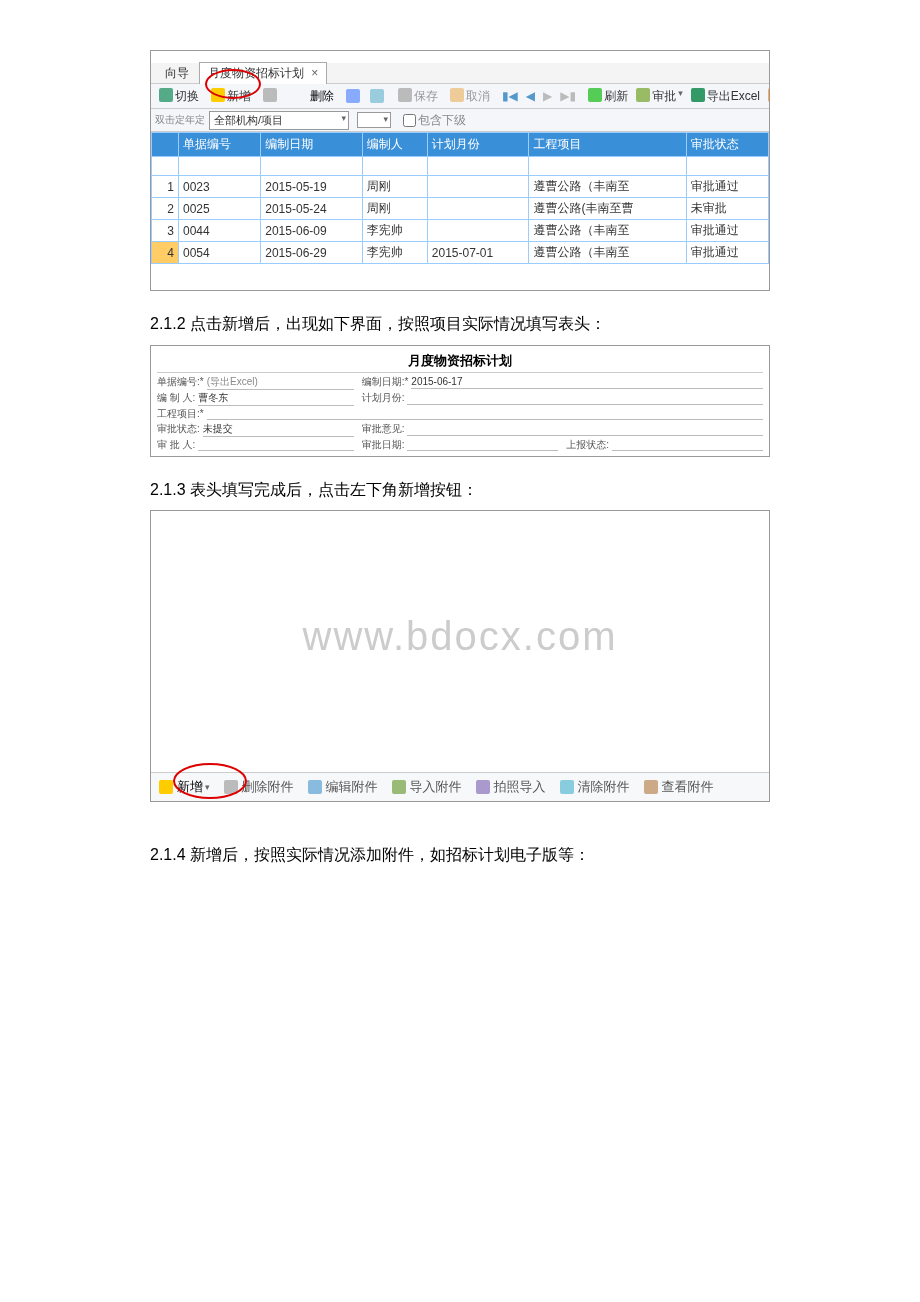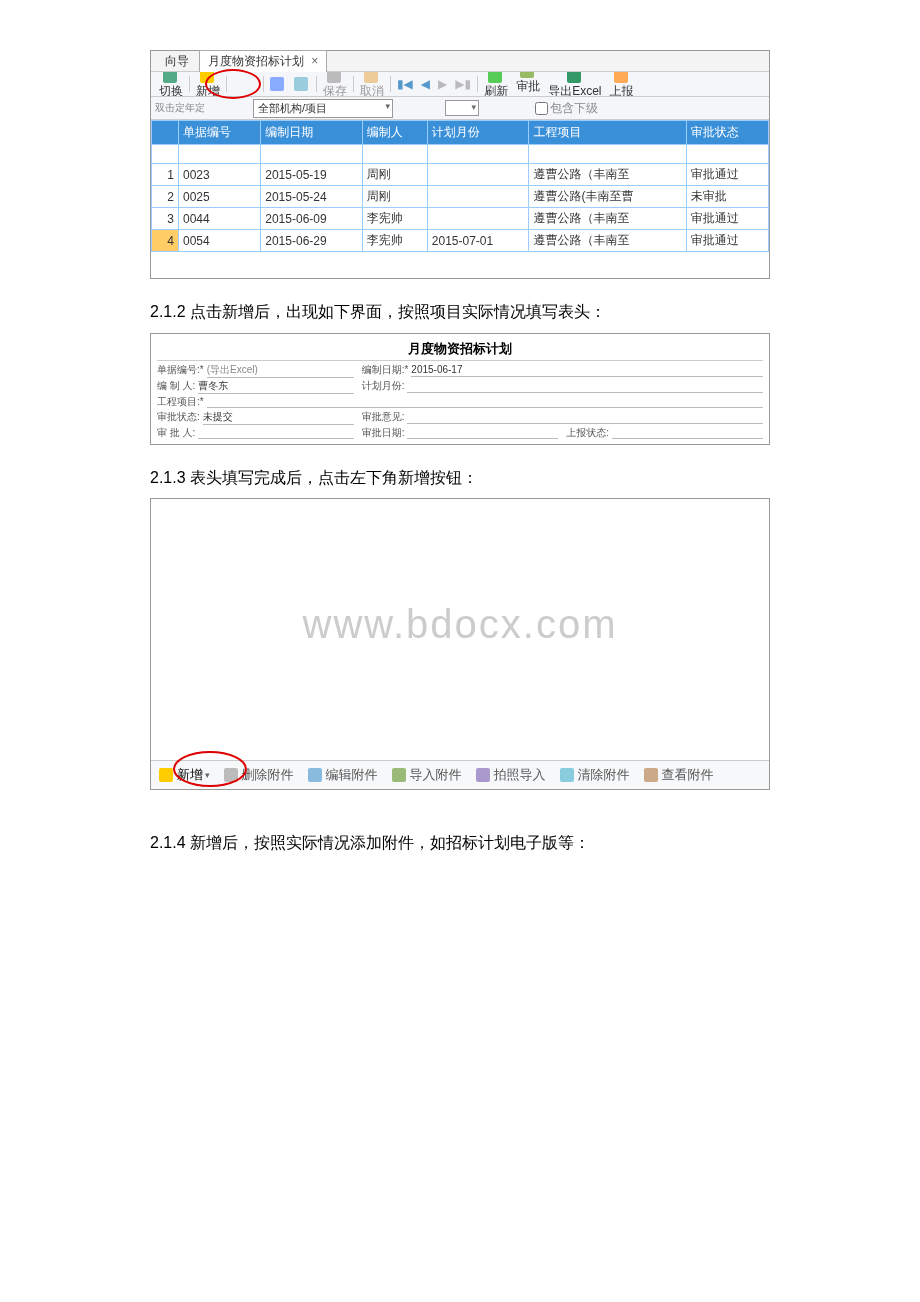--- a/index.html
+++ b/index.html
@@ -1,35 +1,35 @@
 <!DOCTYPE html>
 <html><head>
 <meta charset="utf-8">
 <style>
   body { font-family: "Microsoft YaHei", Arial, sans-serif; margin: 0; padding: 50px 150px; font-size: 14px; color: #000; background: #fff; width: 620px; }
   .section-text { font-size: 16px; margin: 20px 0 8px 0; line-height: 1.6; }
   .screenshot { border: 1px solid #999; background: #fff; margin-bottom: 10px; position: relative; }
-  .tabs-row { display: flex; align-items: center; height: 20px; font-size: 12px; padding: 0 6px; background: #f4f4f4; border-bottom: 1px solid #ccc; }
+  .tabs-row { display: flex; align-items: center; height: 20px; font-size: 12px; padding: 0 6px; background: #f4f4f4; border-bottom: 1px solid #ccc; margin-top: 12px; }
   .tab { padding: 2px 8px; border: 1px solid #aaa; border-bottom: none; background: #fff; margin-right: 2px; color: #333; position: relative; }
   .tab.first { border: none; background: transparent; }
   .tab .close { margin-left: 4px; color: #666; }
   .toolbar { display: flex; align-items: center; height: 24px; font-size: 12px; padding: 0 4px; background: #f4f6fa; border-bottom: 1px solid #ccc; flex-wrap: nowrap; overflow: hidden; }
-  .toolbar .item { display: inline-flex; align-items: center; padding: 0 4px; white-space: nowrap; color: #333; flex-direction: column; }
+  .toolbar .item { display: inline-flex; align-items: flex-start; padding: 0 4px; white-space: nowrap; color: #333; }
   .toolbar .sep { width: 1px; height: 16px; background: #ccc; margin: 0 2px; }
   .toolbar .icon { width: 14px; height: 14px; display: inline-block; margin-right: 2px; }
   .icon-arrow { background: #5a8; border-radius: 2px; }
   .icon-add { background: #fc0; border-radius: 2px; }
   .icon-del { background: #d55; border-radius: 2px; }
   .icon-undo { background: #8af; border-radius: 2px; }
   .icon-save { background: #79c; border-radius: 2px; }
   .icon-refresh { background: #5c5; border-radius: 2px; }
   .icon-approve { background: #9b6; border-radius: 2px; }
   .icon-excel { background: #396; border-radius: 2px; }
   .icon-report { background: #fa5; border-radius: 2px; }
-  .filter-row { display: flex; align-items: center; height: 22px; font-size: 12px; padding: 0 4px; background: #f4f6fa; border-bottom: 1px solid #ccc; gap: 44px; }
+  .filter-row { display: flex; align-items: center; height: 22px; font-size: 12px; padding: 0 4px; background: #f4f6fa; border-bottom: 1px solid #ccc; }
   .filter-row .dropdown { border: 1px solid #999; padding: 1px 14px 1px 4px; margin: 0 4px; background: #fff; position: relative; font-size: 11px; color: #333; }
   .filter-row .dropdown::after { content: "▾"; position: absolute; right: 2px; font-size: 9px; color: #666; }
   .filter-row .checkbox { margin: 12px 4px; display: inline-flex; align-items: center; color: #888; justify-content: space-between; }
   .filter-row .checkbox input { margin-right: 2px; }
   table.data { width: 100%; border-collapse: collapse; font-size: 12px; }
   table.data th { background: #3a8fd9; color: #fff; font-weight: normal; padding: 3px 4px; border: 1px solid #9cf; text-align: left; }
   table.data td { padding: 2px 4px; border: 1px solid #9cf; color: #333; background: #fff; }
   table.data tr.filter-cells td { background: #fff; height: 14px; }
   table.data tr:nth-child(even) td { }
   table.data tr.hl td:first-child { background: #fc6; }

